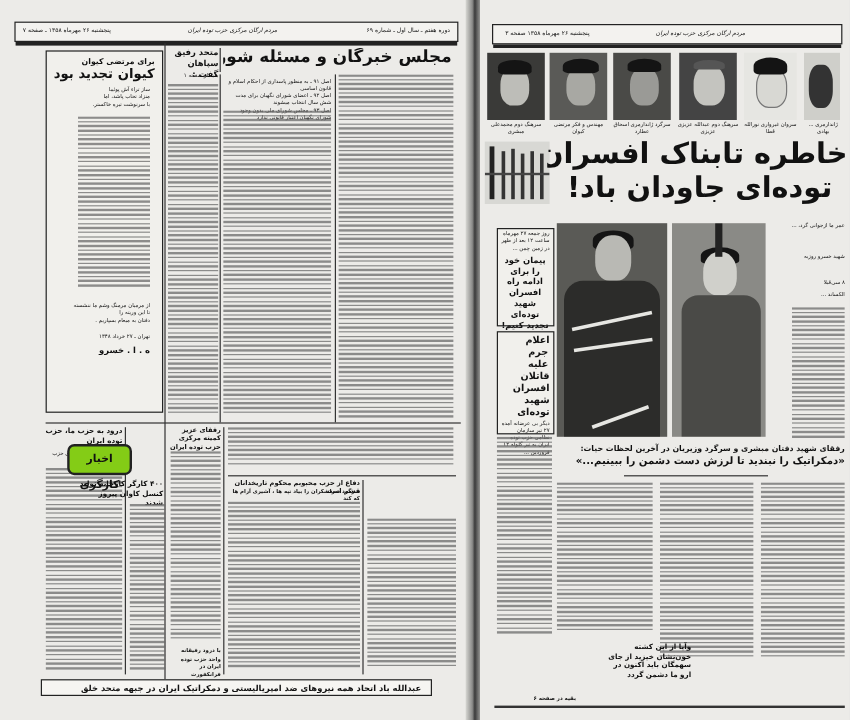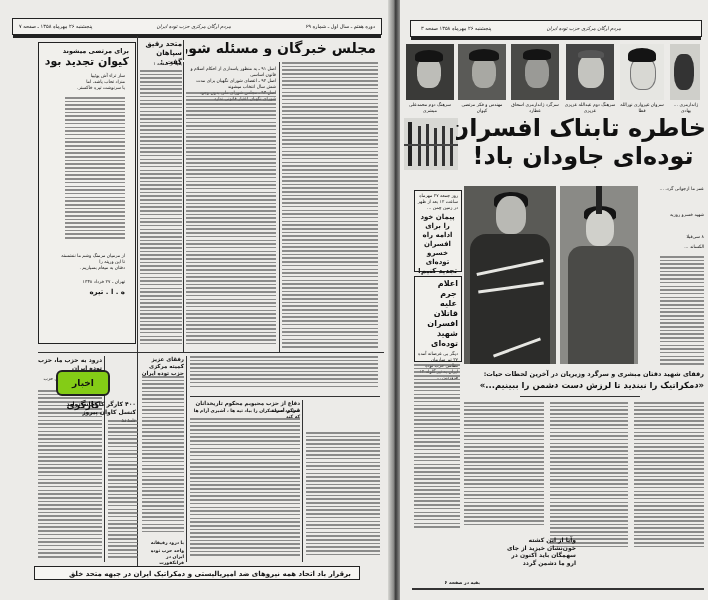--- a/index.html
+++ b/index.html
@@ -277,21 +277,21 @@
       <i></i>
       <i></i>
       <i></i>
       <i></i>
       <i></i>
       <i></i>
   </div>
   <div class="col-line" style="left:137px;top:36px;height:530px;"></div>
 
   <div class="box" style="left:38px;top:42px;width:96px;height:300px;">
-    <div class="small" style="padding:4px 6px 0 0;font-weight:bold;font-size:6.5px;">برای مرتضی میشوند</div>
+    <div class="small" style="padding:4px 6px 0 0;font-weight:bold;font-size:6.5px;">برای مرتضی کیوان</div>
     <div class="rtl" style="padding-right:6px;font-weight:bold;font-size:11px;line-height:14px;">کیوان تجدید بود</div>
     <div class="tiny" style="padding:4px 10px 0 4px;">
       <div>ساز تراء آش پوئیبا</div>
       <div>منزاد تحاب پاشد، اما</div>
       <div>با سرنوشت تیره خاکستر.</div>
       <div class="textcol" style="position:relative;height:150px;width:60px;margin:6px 0 6px auto;">
           <i></i>
           <i></i>
           <i></i>
           <i></i>
@@ -329,21 +329,21 @@
           <i></i>
           <i></i>
           <i></i>
           <i></i>
         </div>
       <div>از مرمیان مرمنگ وشم ما ننشسته</div>
       <div>تا این وریته را</div>
       <div>دفتان به میعام بسپاریم .</div>
     </div>
     <div class="tiny" style="padding:8px 10px 0 0;">تهران ـ ۲۷ خرداد ۱۳۴۸</div>
-    <div class="small" style="padding:3px 10px 0 0;font-weight:bold;font-size:7px;">ه . ا . تیره</div>
+    <div class="small" style="padding:3px 10px 0 0;font-weight:bold;font-size:7px;">ه . ا . خسرو</div>
   </div>
 
   <div class="hr" style="left:38px;top:352px;width:346px;"></div>
 
   <div class="small" style="position:absolute;left:38px;top:356px;width:64px;font-weight:bold;font-size:6px;">درود به حزب ما، حزب توده ایران</div>
   <div class="tiny" style="position:absolute;left:38px;top:376px;width:64px;">رفقای عزیز کمیته مرکزی حزب توده ایران</div>
   <div class="textcol" style="left:38px;top:390px;width:64px;height:172px;">
     <i></i>
       <i></i>
       <i></i>
@@ -574,21 +574,21 @@
       <i></i>
       <i></i>
       <i></i>
       <i></i>
       <i></i>
       <i></i>
       <i></i>
       <i></i>
   </div>
 
-  <div class="footer-banner">برقرار باد اتحاد همه نیروهای ضد امپریالیستی و دمکراتیک ایران در جبهه متحد خلق</div>
+  <div class="footer-banner">عبدالله باد اتحاد همه نیروهای ضد امپریالیستی و دمکراتیک ایران در جبهه متحد خلق</div>
 </div>
 
 <div class="gutter"></div>
 
 <div class="page page-right">
   <div class="masthead" style="left:10px;top:20px;width:290px;">
     <span style="right:80px;font-style:italic;">مردم ارگان مرکزی حزب توده ایران</span>
     <span style="left:10px;direction:rtl;">پنجشنبه ۲۶ مهرماه ۱۳۵۸ صفحه ۳</span>
     <div class="bar"></div>
   </div>
@@ -633,21 +633,21 @@
   <div style="position:absolute;left:38px;top:8px;width:3px;height:40px;background:#333;"></div>
   <div style="position:absolute;left:46px;top:10px;width:3px;height:38px;background:#333;"></div>
   <div style="position:absolute;left:0;right:0;top:26px;height:2px;background:#444;"></div>
 </div>
 
 <div class="headline" style="left:456px;top:114px;width:250px;text-align:right;font-size:24px;line-height:28px;overflow:hidden;">خاطره تابناک افسران شهید</div>
 <div class="headline" style="left:460px;top:142px;width:246px;text-align:center;font-size:24px;line-height:28px;overflow:hidden;">توده‌ای جاودان باد!</div>
 
 <div class="box" style="left:414px;top:190px;width:46px;height:80px;">
   <div class="tiny" style="padding:2px 3px 0 2px;">روز جمعه ۲۷ مهرماه ساعت ۱۲ بعد از ظهر در زمین چمن ...</div>
-  <div class="rtl" style="padding:2px 3px 0 2px;font-weight:bold;font-size:7px;line-height:9px;text-align:center;">پیمان خود را برای ادامه راه افسران خسرو توده‌ای تجدید کنیم!</div>
+  <div class="rtl" style="padding:2px 3px 0 2px;font-weight:bold;font-size:7px;line-height:9px;text-align:center;">پیمان خود را برای ادامه راه افسران شهید توده‌ای تجدید کنیم!</div>
 </div>
 <div class="box" style="left:414px;top:276px;width:46px;height:84px;">
   <div class="rtl" style="padding:2px 3px 0 2px;font-weight:bold;font-size:8px;line-height:10px;text-align:center;margin-left:22px;">اعلام جرم علیه قاتلان افسران شهید توده‌ای</div>
   <div class="tiny" style="padding:2px 3px 0 2px;">دیگر بی عرضانه آمده ۲۷ تیر سازمان نظامی حزب توده ایران به تیر گلوله ۱۲ فروردین ...</div>
 </div>
 <div class="textcol" style="left:414px;top:364px;width:46px;height:170px;">
   <i></i>
     <i></i>
     <i></i>
     <i></i>

